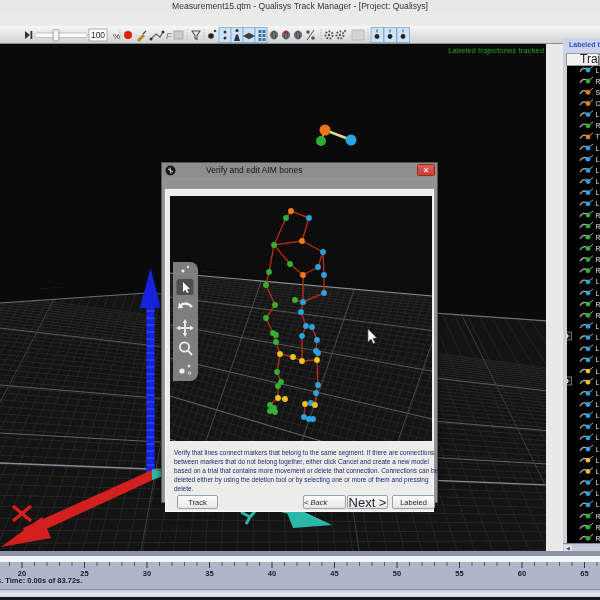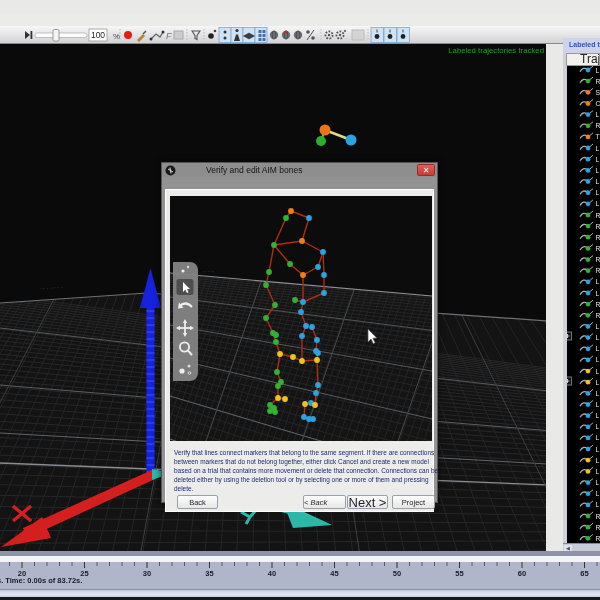--- a/index.html
+++ b/index.html
@@ -1,19 +1,20 @@
 <!DOCTYPE html>
 <html><head><meta charset="utf-8"><style>
 * { margin:0; padding:0; box-sizing:border-box; }
 body { width:600px; height:600px; overflow:hidden; font-family:"Liberation Sans", sans-serif; background:#e9e9e7; }
 #stage { position:relative; width:600px; height:600px; }
 .abs { position:absolute; }
 </style></head><body>
 <div id="stage">
 
+<div class="abs" style="left:0;top:0;width:600px;height:14px;background:#e9e9e7;text-align:center;font-size:8.6px;color:#333;line-height:13px;">Measurement15.qtm - Qualisys Track Manager - [Project: Qualisys]</div>
 <div class="abs" style="left:0;top:14px;width:600px;height:12px;background:#ebebe9;"></div>
 
 <div class="abs" style="left:0;top:26px;width:600px;height:18px;background:linear-gradient(#f7f7f7,#d3d3d6);border-bottom:1px solid #8a8a8a;padding-left:24px;"><svg width="600" height="18" viewBox="0 0 600 18">
         <polygon points="1,5 6,9 1,13" fill="#333"></polygon>
         <rect x="6.5" y="5" width="1.8" height="8" fill="#333"></rect>
         <rect x="11" y="7" width="52" height="4.5" rx="2" fill="#fdfdfd" stroke="#aaa" stroke-width="0.7"></rect>
         <rect x="29" y="3.5" width="6" height="11.5" rx="1.5" fill="#f5f5f5" stroke="#888" stroke-width="0.8"></rect>
         <rect x="65" y="3" width="18" height="12" fill="#fff" stroke="#999" stroke-width="0.8"></rect>
         <text x="74" y="12" font-size="8.5" fill="#222" text-anchor="middle">100</text>
         <text x="89" y="12.5" font-size="8" fill="#444">%</text>
@@ -838,24 +839,24 @@
               <polygon points="3,66 7,63.8 7,68.2"></polygon>
               <polygon points="21,66 17,63.8 17,68.2"></polygon>
             </g>
             <circle cx="11.5" cy="85" r="4.6" fill="none" stroke="#eee" stroke-width="1.8"></circle>
             <line x1="15" y1="88.6" x2="19" y2="93" stroke="#eee" stroke-width="2"></line>
             <circle cx="9" cy="109" r="2.6" fill="#eee"></circle>
             <circle cx="16" cy="104" r="1.5" fill="#ddd"></circle>
             <circle cx="16.5" cy="111" r="1.3" fill="none" stroke="#ddd"></circle>
           </svg></div>
     <div class="abs" style="left:8px;top:258px;width:280px;font-size:7.3px;line-height:9px;color:#1c2a70;white-space:nowrap;transform:scaleX(0.885);transform-origin:left top;">Verify that lines connect markers that belong to the same segment.  If there are connections<br>between markers that do not belong together, either click Cancel and create a new model<br>based on a trial that contains more movement or delete that connection.  Connections can be<br>deleted either by using the deletion tool or by selecting one or more of them and pressing<br>delete.</div>
-    <div class="abs" style="left:11px;top:305px;width:41px;height:14px;background:linear-gradient(#fdfdfd,#e7e7e3);border:1px solid #97a0ad;border-radius:2px;font-size:7.5px;color:#223;text-align:center;line-height:13px;">Back</div>
+    <div class="abs" style="left:11px;top:305px;width:41px;height:14px;background:linear-gradient(#fdfdfd,#e7e7e3);border:1px solid #97a0ad;border-radius:2px;font-size:7.5px;color:#223;text-align:center;line-height:13px;">Track</div>
     <div class="abs" style="left:137px;top:305px;width:43px;height:14px;background:linear-gradient(#fdfdfd,#e7e7e3);border:1px solid #97a0ad;border-radius:2px;font-size:7.5px;color:#223;line-height:13px;font-style:italic;">&lt; Back</div>
     <div class="abs" style="left:181px;top:305px;width:41px;height:14px;background:linear-gradient(#fdfdfd,#e7e7e3);border:1px solid #97a0ad;border-radius:2px;font-size:13px;color:#223;text-align:center;line-height:13px;">Next &gt;</div>
-    <div class="abs" style="left:226px;top:305px;width:43px;height:14px;background:linear-gradient(#fdfdfd,#e7e7e3);border:1px solid #97a0ad;border-radius:2px;font-size:7.5px;color:#223;text-align:center;line-height:13px;">Project</div>
+    <div class="abs" style="left:226px;top:305px;width:43px;height:14px;background:linear-gradient(#fdfdfd,#e7e7e3);border:1px solid #97a0ad;border-radius:2px;font-size:7.5px;color:#223;text-align:center;line-height:13px;">Labeled</div>
   </div>
 </div>
 
 <div class="abs" style="left:0;top:551px;width:600px;height:5px;background:#8e94a6;"></div>
 <div class="abs" style="left:0;top:556px;width:600px;height:6px;background:#f2f4f8;"></div>
 <div class="abs" style="left:0;top:562px;width:600px;height:27px;background:#b0b6c9;font-weight:bold;">
   <svg width="600" height="27" viewBox="0 0 600 27">
         <line x1="22.0" y1="0" x2="22.0" y2="6" stroke="#333" stroke-width="1"></line>
         <text x="22.0" y="13.5" font-size="7.5" fill="#1a1a28" text-anchor="middle">20</text>
         <line x1="34.5" y1="0" x2="34.5" y2="4" stroke="#444" stroke-width="0.8"></line>

